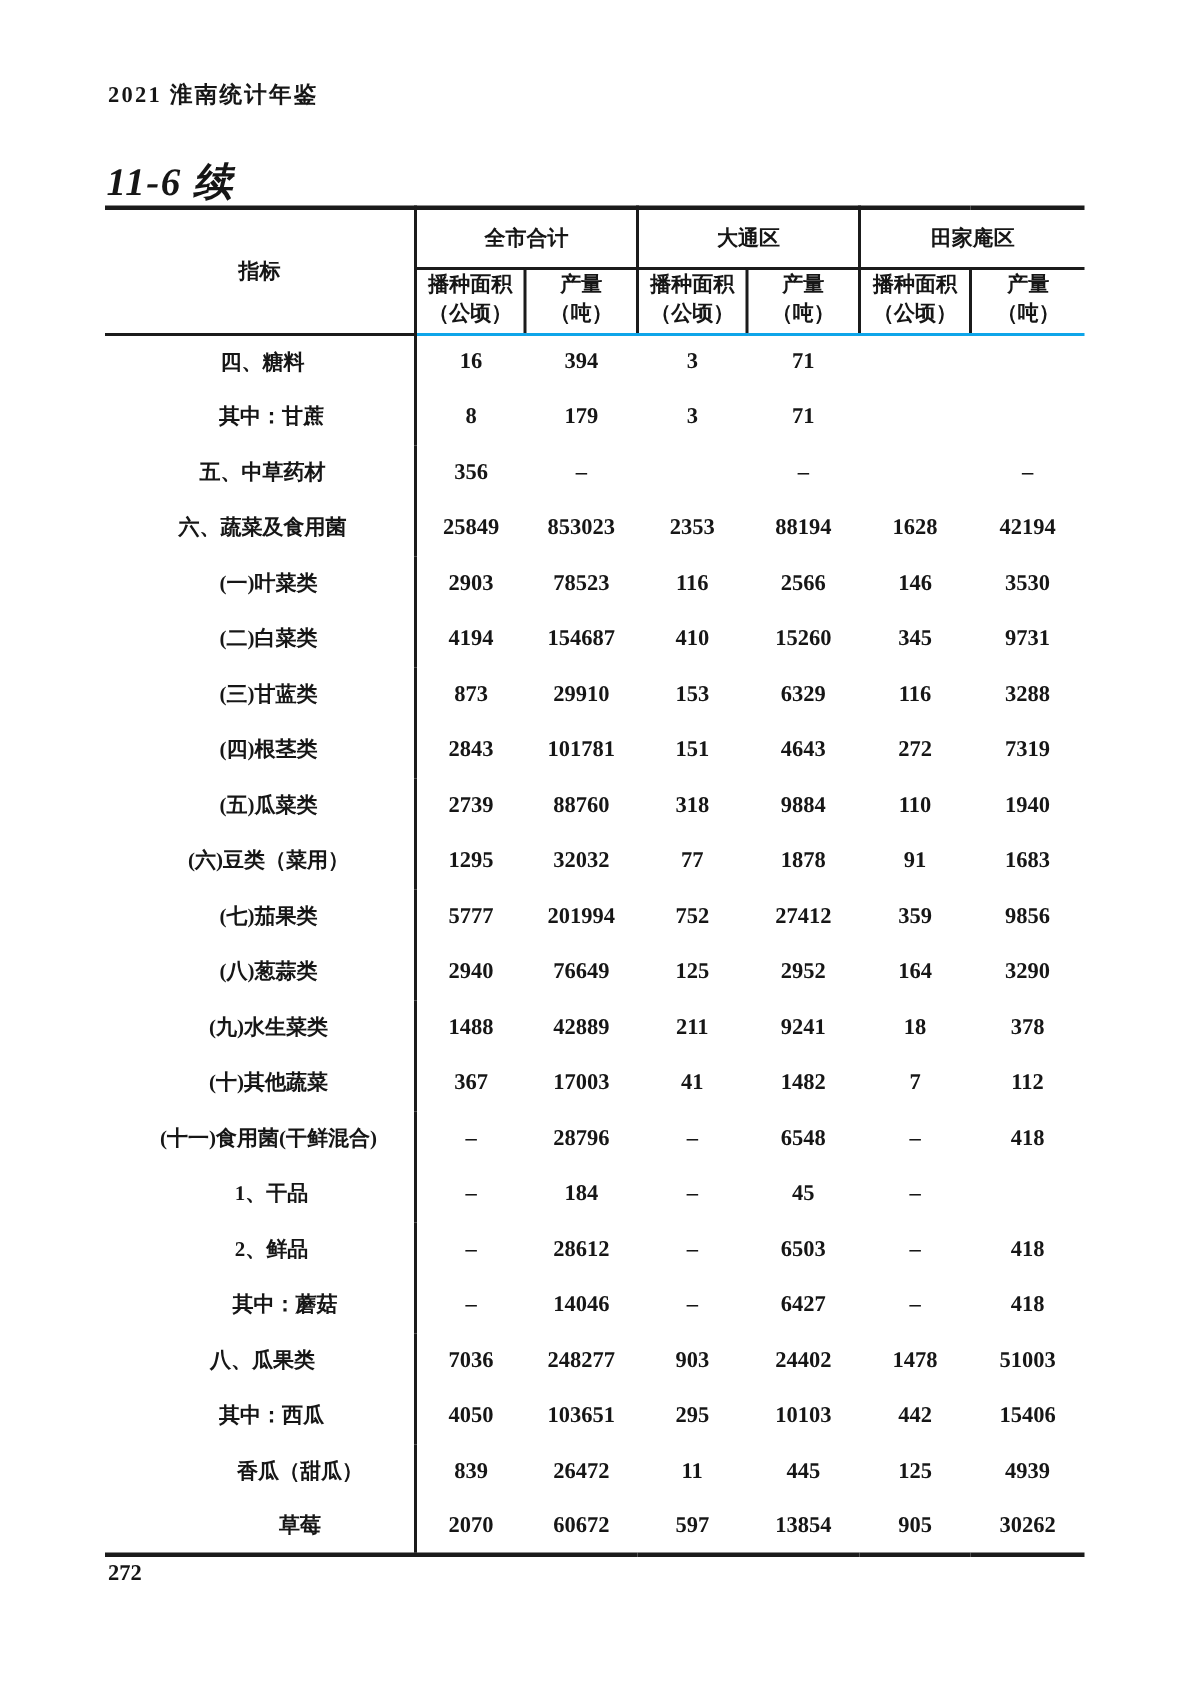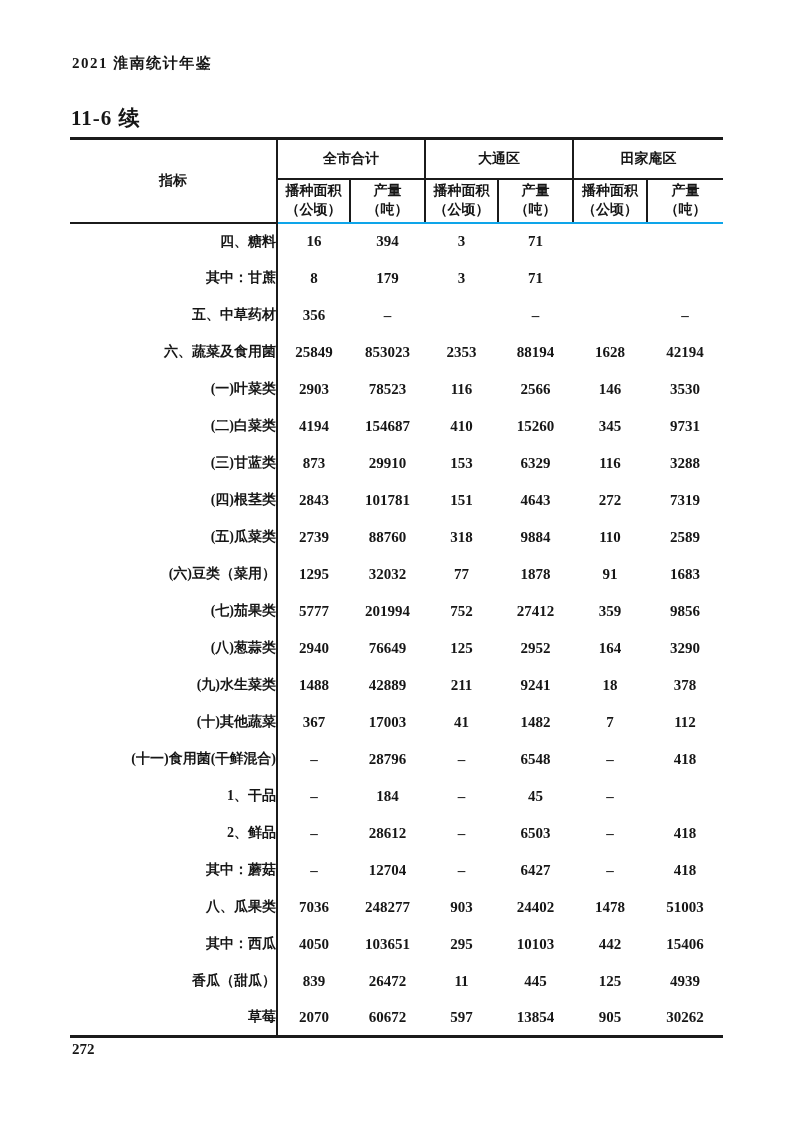--- a/index.html
+++ b/index.html
@@ -20,23 +20,24 @@
     left: 72px;
     top: 54px;
     font-size: 15px;
     font-weight: 700;
     letter-spacing: 1.5px;
   }
   .table-title {
     position: absolute;
     left: 71px;
     top: 104px;
-    font-size: 21px;
+    font-size: 26px;
     font-weight: 700;
     letter-spacing: 1px;
+    font-style: italic;
   }
   .page-number {
     position: absolute;
     left: 72px;
     top: 1041px;
     font-size: 15px;
     font-weight: 700;
   }
   .stat-table {
     position: absolute;
@@ -75,21 +76,21 @@
     white-space: pre-line;
     border-bottom: 2px solid #0ea5e9;
   }
   th.sub.csep { border-right: 2px solid #1b1b1b; }
   th.corner { border-bottom: 2px solid #1b1b1b; }
   
   .stat-table tbody tr { height: 37px; }
   .stat-table tbody td.label {
     border-right: 2px solid #1b1b1b;
     font-size: 14px;
-    text-align: right;
+    text-align: center;
     white-space: nowrap;
   }
   .stat-table tbody td.num {
     font-size: 15px;
     text-align: center;
     font-family: "Liberation Serif", "DejaVu Serif", serif;
   }
   .ind0 { padding-left: 4px !important; }
   .ind1 { padding-left: 12px !important; }
   .ind2 { padding-left: 16px !important; }
@@ -208,21 +209,21 @@
         <td class="num">272</td>
         <td class="num">7319</td>
       </tr>
       <tr>
         <td class="label ind1">(五)瓜菜类</td>
         <td class="num">2739</td>
         <td class="num">88760</td>
         <td class="num">318</td>
         <td class="num">9884</td>
         <td class="num">110</td>
-        <td class="num">2589</td>
+        <td class="num">1940</td>
       </tr>
       <tr>
         <td class="label ind1">(六)豆类（菜用）</td>
         <td class="num">1295</td>
         <td class="num">32032</td>
         <td class="num">77</td>
         <td class="num">1878</td>
         <td class="num">91</td>
         <td class="num">1683</td>
       </tr>
@@ -285,21 +286,21 @@
         <td class="num">–</td>
         <td class="num">28612</td>
         <td class="num">–</td>
         <td class="num">6503</td>
         <td class="num">–</td>
         <td class="num">418</td>
       </tr>
       <tr>
         <td class="label ind3">其中：蘑菇</td>
         <td class="num">–</td>
-        <td class="num">12704</td>
+        <td class="num">14046</td>
         <td class="num">–</td>
         <td class="num">6427</td>
         <td class="num">–</td>
         <td class="num">418</td>
       </tr>
       <tr>
         <td class="label ind0">八、瓜果类</td>
         <td class="num">7036</td>
         <td class="num">248277</td>
         <td class="num">903</td>

